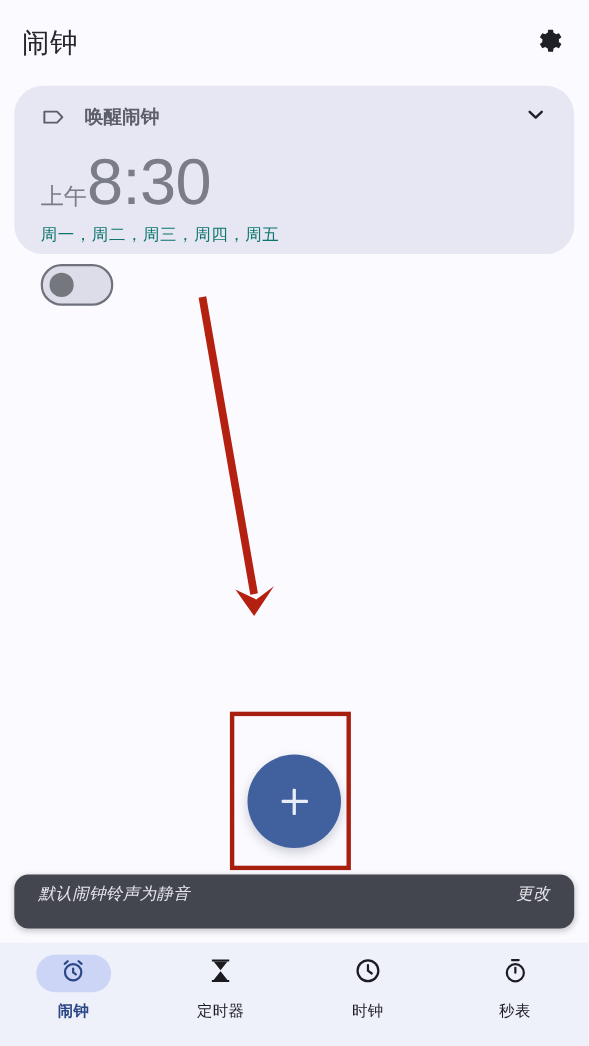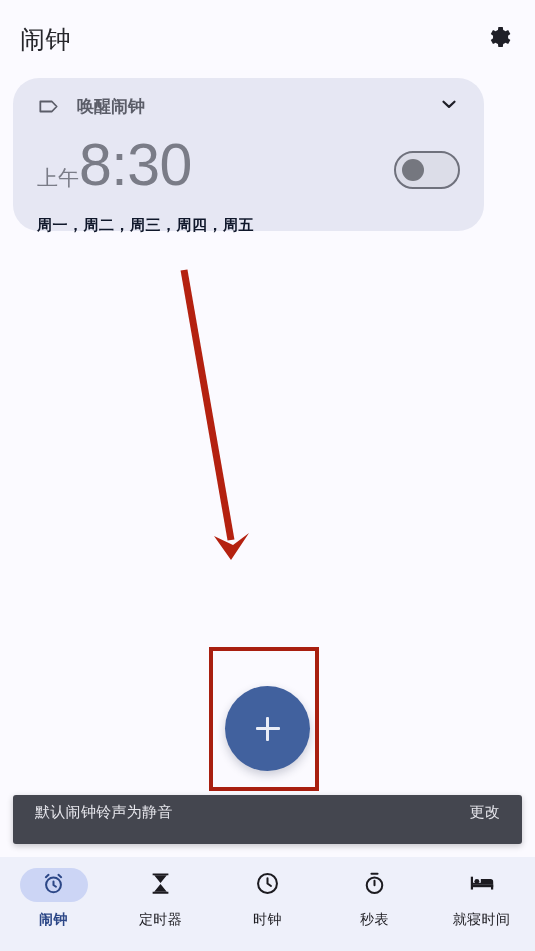--- a/index.html
+++ b/index.html
@@ -41,21 +41,21 @@
     align-items: center;
     justify-content: center;
     cursor: pointer;
   }
 
   
   .alarm-card {
     position: absolute;
     left: 13px;
     top: 78px;
-    width: 471px;
+    width: 509px;
     height: 153px;
     background: #e6e7f3;
     border-radius: 26px;
     box-sizing: border-box;
   }
   .card-header {
     position: absolute;
     left: 0; top: 0;
     width: 100%;
     height: 56px;
@@ -92,20 +92,21 @@
 
   .card-body {
     position: absolute;
     left: 24px;
     top: 56px;
     right: 20px;
     bottom: 0;
     display: flex;
     align-items: flex-start;
     justify-content: space-between;
+    flex-direction: column;
   }
   .time-block {
     padding-top: 2px;
   }
   .time-line {
     display: flex;
     align-items: baseline;
     line-height: 1;
   }
   .time-ampm {
@@ -114,24 +115,23 @@
     letter-spacing: 0px;
   }
   .time-main {
     font-size: 59px;
     color: #7a7c87;
     letter-spacing: -0.5px;
     line-height: 1;
   }
   .days-line {
     font-size: 15px;
-    color: #0f172a;
-    margin-top: 21px;
+    color: #0f766e;
+    margin-top: 9px;
     letter-spacing: 0.5px;
-    font-weight: bold;
   }
   .toggle {
     margin-top: 17px;
     margin-right: 4px;
     width: 66px;
     height: 38px;
     border-radius: 19px;
     background: #dcdde8;
     border: 2px solid #6f717c;
     box-sizing: border-box;
@@ -208,28 +208,29 @@
   }
 
   
   .snackbar {
     position: absolute;
     left: 13px;
     top: 795px;
     width: 509px;
     height: 49px;
     background: #44464f;
-    border-radius: 3px;
+    border-radius: 13px;
     display: flex;
     align-items: center;
     justify-content: space-between;
     padding: 0 22px 15px 22px;
     box-sizing: border-box;
     z-index: 50;
     box-shadow: 0 2px 6px rgba(0,0,0,0.22);
+    font-style: italic;
   }
   .snackbar-text {
     font-size: 15px;
     color: #e6e6ec;
     letter-spacing: 0.3px;
   }
   .snackbar-action {
     font-size: 15px;
     color: #e6e6ec;
     letter-spacing: 0.3px;
@@ -388,28 +389,14 @@
         <svg width="27" height="27" viewBox="0 0 24 24" fill="none" stroke="#1c1b20" stroke-width="1.8" stroke-linecap="round">
           <circle cx="12" cy="13.6" r="6.9"></circle>
           <path d="M12 9.6v4"></path>
           <path d="M9.3 3.4h5.4"></path>
         </svg>
       </span>
     </span>
     <span class="nav-label">秒表</span>
   </div>
 
-  <div class="nav-item">
-    <span class="nav-pill">
-      <span>
-        <svg width="28" height="28" viewBox="0 0 24 24" fill="#1c1b20">
-          <rect x="2.4" y="6.6" width="1.9" height="11"></rect>
-          <circle cx="7.6" cy="10.6" r="2.1"></circle>
-          <path d="M11 8.6h8.3a2.3 2.3 0 0 1 2.3 2.3v2.5H4.3v-1.6h6.7z"></path>
-          <rect x="4.3" y="13.4" width="17.3" height="2.2"></rect>
-          <rect x="19.7" y="13.4" width="1.9" height="4.2"></rect>
-        </svg>
-      </span>
-    </span>
-    <span class="nav-label">就寝时间</span>
-  </div>
 
 </div>
 
 </body></html>

